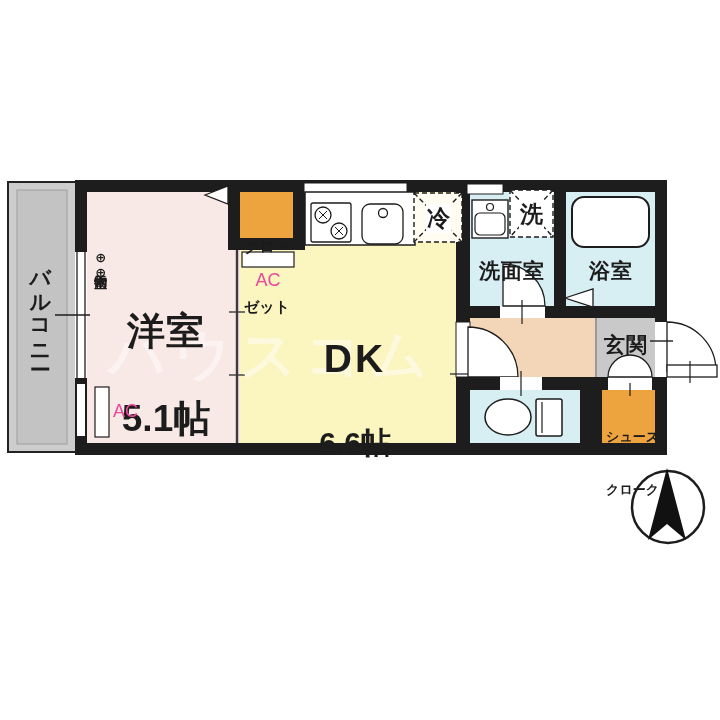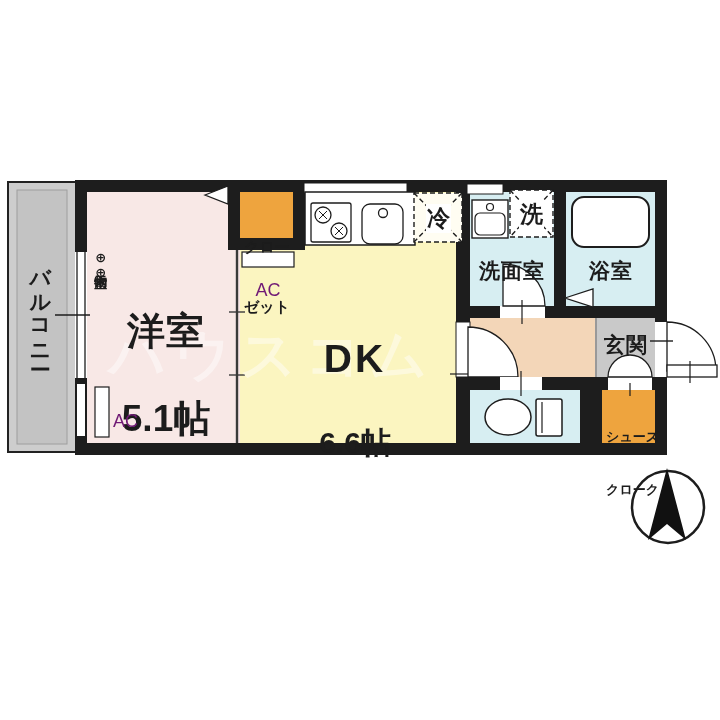--- a/index.html
+++ b/index.html
@@ -6,21 +6,21 @@
   body{font-family:"Liberation Sans","DejaVu Sans",sans-serif;color:#1c1c1c;}
   #canvas{position:relative;width:720px;height:720px;background:#ffffff;overflow:hidden;}
   #plan-svg{position:absolute;left:0;top:0;}
   .lbl{position:absolute;color:#1c1c1c;white-space:pre;line-height:1.25;}
   .vtext{writing-mode:vertical-rl;text-orientation:upright;letter-spacing:2px;}
   .center{text-align:center;}
   .roomname{font-size:38px;font-weight:700;letter-spacing:1px;}
   .roomsize{font-size:37px;font-weight:700;}
   .small-room{font-size:21px;font-weight:700;letter-spacing:1px;}
   .tiny{font-size:13px;font-weight:700;}
-  .ac{font-size:18px;color:#701a75;margin-top:10px;}
+  .ac{font-size:18px;color:#ec4899;}
   .boxchar{font-size:23px;font-weight:700;background:#ffffff;padding:0 1px;}
   .watermark{font-size:56px;font-weight:700;color:rgba(255,255,255,0.45);letter-spacing:8px;pointer-events:none;}
 </style>
 </head>
 <body>
 
 <div id="canvas">
 
 <svg id="plan-svg" width="720" height="720" viewBox="0 0 720 720">
 

